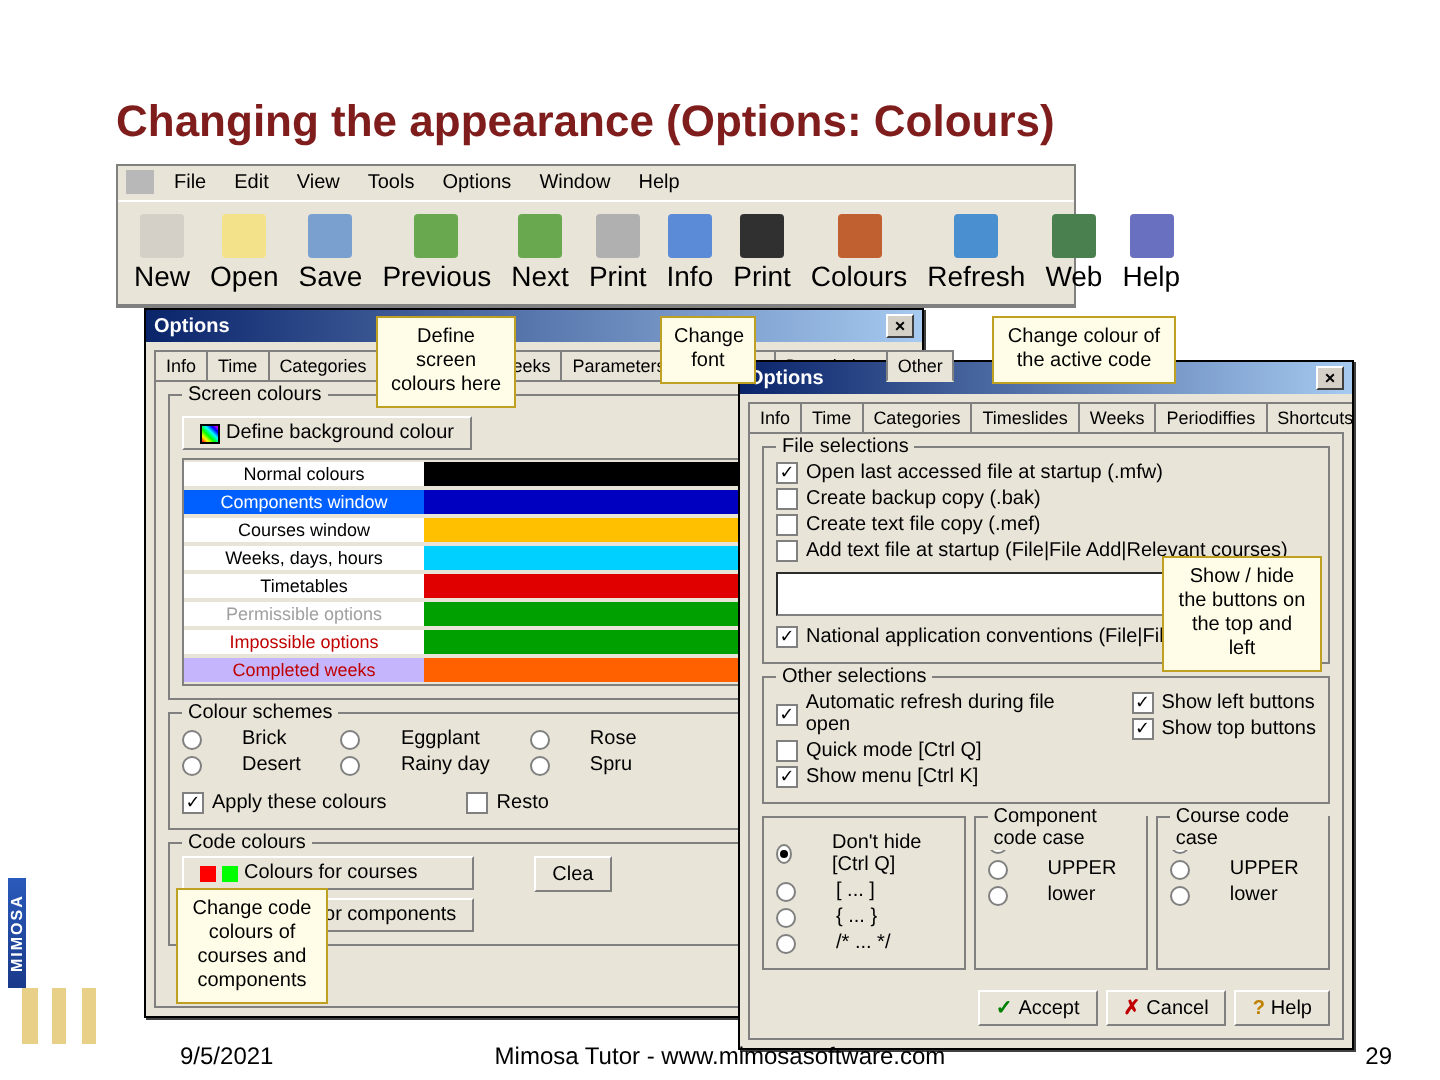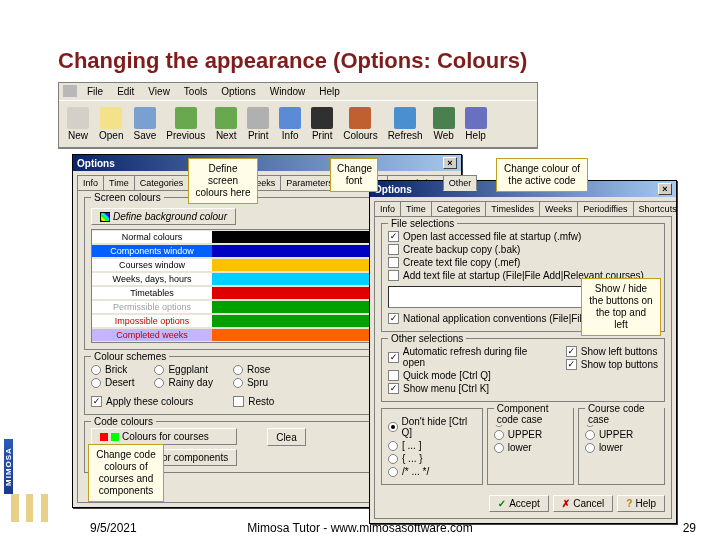--- a/index.html
+++ b/index.html
@@ -4,37 +4,37 @@
 <style>
   * { box-sizing: border-box; font-family: "MS Sans Serif", Arial, sans-serif; }
   body { margin: 0; padding: 0; width: 720px; height: 540px; background: #fff; position: relative; overflow: hidden; font-size: 10px; }
   .slide { position: absolute; left: 58px; top: 48px; width: 650px; }
   .title { font-family: Arial, sans-serif; font-size: 22px; font-weight: bold; color: #7f1d1d; margin-bottom: 8px; }
   .app-win { border: 1px solid #808080; background: #e8e4d8; width: 480px; position: relative; }
   .menubar { background: #e8e4d8; padding: 2px 4px; font-size: 10px; display: flex; gap: 2px; }
   .menubar span { padding: 1px 6px; }
   .menu-icon { width: 14px; height: 12px; background: #b8b8b8; margin-right: 2px; display: inline-block; }
   .toolbar { background: #e8e4d8; padding: 4px; display: flex; gap: 2px; border-top: 1px solid #fff; border-bottom: 1px solid #808080; }
-  .tbtn { display: flex; flex-direction: column; align-items: center; padding: 2px 4px; font-size: 10px; cursor: pointer; }
+  .tbtn { display: flex; flex-direction: column; align-items: center; padding: 2px 4px; font-size: 14px; cursor: pointer; }
   .tbtn-icon { width: 22px; height: 22px; border-radius: 2px; margin-bottom: 1px; display: flex; align-items: center; justify-content: center; }
   .dlg { position: absolute; background: #e8e4d8; border: 1px solid #000; box-shadow: 1px 1px 0 #404040; }
   .dlg-title { background: linear-gradient(to right, #0a246a, #a6caf0); color: #fff; padding: 2px 4px; font-size: 10px; font-weight: bold; display: flex; justify-content: space-between; align-items: center; }
   .close-x { width: 14px; height: 12px; background: #d4d0c8; color: #000; text-align: center; line-height: 10px; font-size: 9px; border: 1px solid #fff; border-right-color: #404040; border-bottom-color: #404040; cursor: pointer; }
   .tabs { display: flex; padding: 4px 4px 0 4px; font-size: 9px; }
   .tab { padding: 2px 5px; background: #e8e4d8; border: 1px solid #808080; border-bottom: none; margin-right: -1px; cursor: pointer; white-space: nowrap; }
   .tab.active { background: #e8e4d8; position: relative; z-index: 2; border-bottom: 1px solid #e8e4d8; margin-bottom: -1px; }
   .dlg-body { border: 1px solid #808080; margin: 0 4px 4px 4px; padding: 6px; background: #e8e4d8; font-size: 10px; position: relative; }
   .group { border: 1px solid #808080; padding: 6px; margin-bottom: 6px; position: relative; }
   .group-title { position: absolute; top: -6px; left: 6px; background: #e8e4d8; padding: 0 3px; font-size: 10px; }
   .swrow { display: flex; align-items: center; height: 14px; }
   .swlabel { width: 120px; text-align: center; font-size: 9px; padding: 1px; }
   .swbar { flex: 1; height: 12px; }
   .chk { display: flex; align-items: center; gap: 4px; font-size: 10px; padding: 1px 0; }
   .chkbox { width: 11px; height: 11px; border: 1px solid #808080; background: #fff; text-align: center; line-height: 9px; font-size: 9px; }
-  .rad { display: flex; align-items: center; gap: 4px; font-size: 10px; padding: 1px 0; }
+  .rad { display: flex; align-items: center; gap: 20px; font-size: 10px; padding: 1px 0; }
   .radbox { width: 10px; height: 10px; border: 1px solid #808080; border-radius: 50%; background: #fff; display: flex; align-items: center; justify-content: center; }
   .radbox.on::after { content: ""; width: 4px; height: 4px; background: #000; border-radius: 50%; }
   .btn { border: 1px solid #808080; border-top-color: #fff; border-left-color: #fff; background: #e8e4d8; padding: 2px 8px; font-size: 10px; cursor: pointer; display: inline-flex; align-items: center; gap: 3px; }
   .callout { position: absolute; background: #fffde7; border: 1px solid #c0a020; padding: 4px 6px; font-size: 10px; text-align: center; line-height: 1.2; z-index: 20; }
   .callout::after { content: ""; position: absolute; width: 0; height: 0; }
   .footer { position: absolute; bottom: 12px; left: 0; width: 720px; display: flex; align-items: center; font-size: 12px; }
   .footer-date { position: absolute; left: 90px; text-align: right; }
   .footer-ctr { position: absolute; left: 0; width: 720px; text-align: center; }
   .footer-pn { position: absolute; right: 24px; }
   .logo { position: absolute; left: 4px; bottom: 18px; width: 44px; }
@@ -127,21 +127,21 @@
       <span class="tab">Timeslides</span>
       <span class="tab">Weeks</span>
       <span class="tab">Parameters</span>
       <span class="tab">Shortcuts</span>
       <span class="tab">Description</span>
       <span class="tab active">Other</span>
     </div>
   <div class="dlg-body">
     <div class="group">
       <span class="group-title">Screen colours</span>
-      <div class="btn" style="margin:4px 0;font-style:italic;">
+      <div class="btn" style="margin:4px 0;">
         <span style="width:10px;height:10px;background:linear-gradient(45deg,#f00,#ff0,#0f0,#0ff,#00f,#f0f);border:1px solid #000;"></span>
         <span>Define background colour</span>
       </div>
       <div id="swatches" style="border:1px solid #808080;">
           <div class="swrow">
             <div class="swlabel" style="background:#fff;color:#000;">Normal colours</div>
             <div class="swbar" style="background:#000;"></div>
           </div>
           <div class="swrow">
             <div class="swlabel" style="background:#0060ff;color:#fff;">Components window</div>

